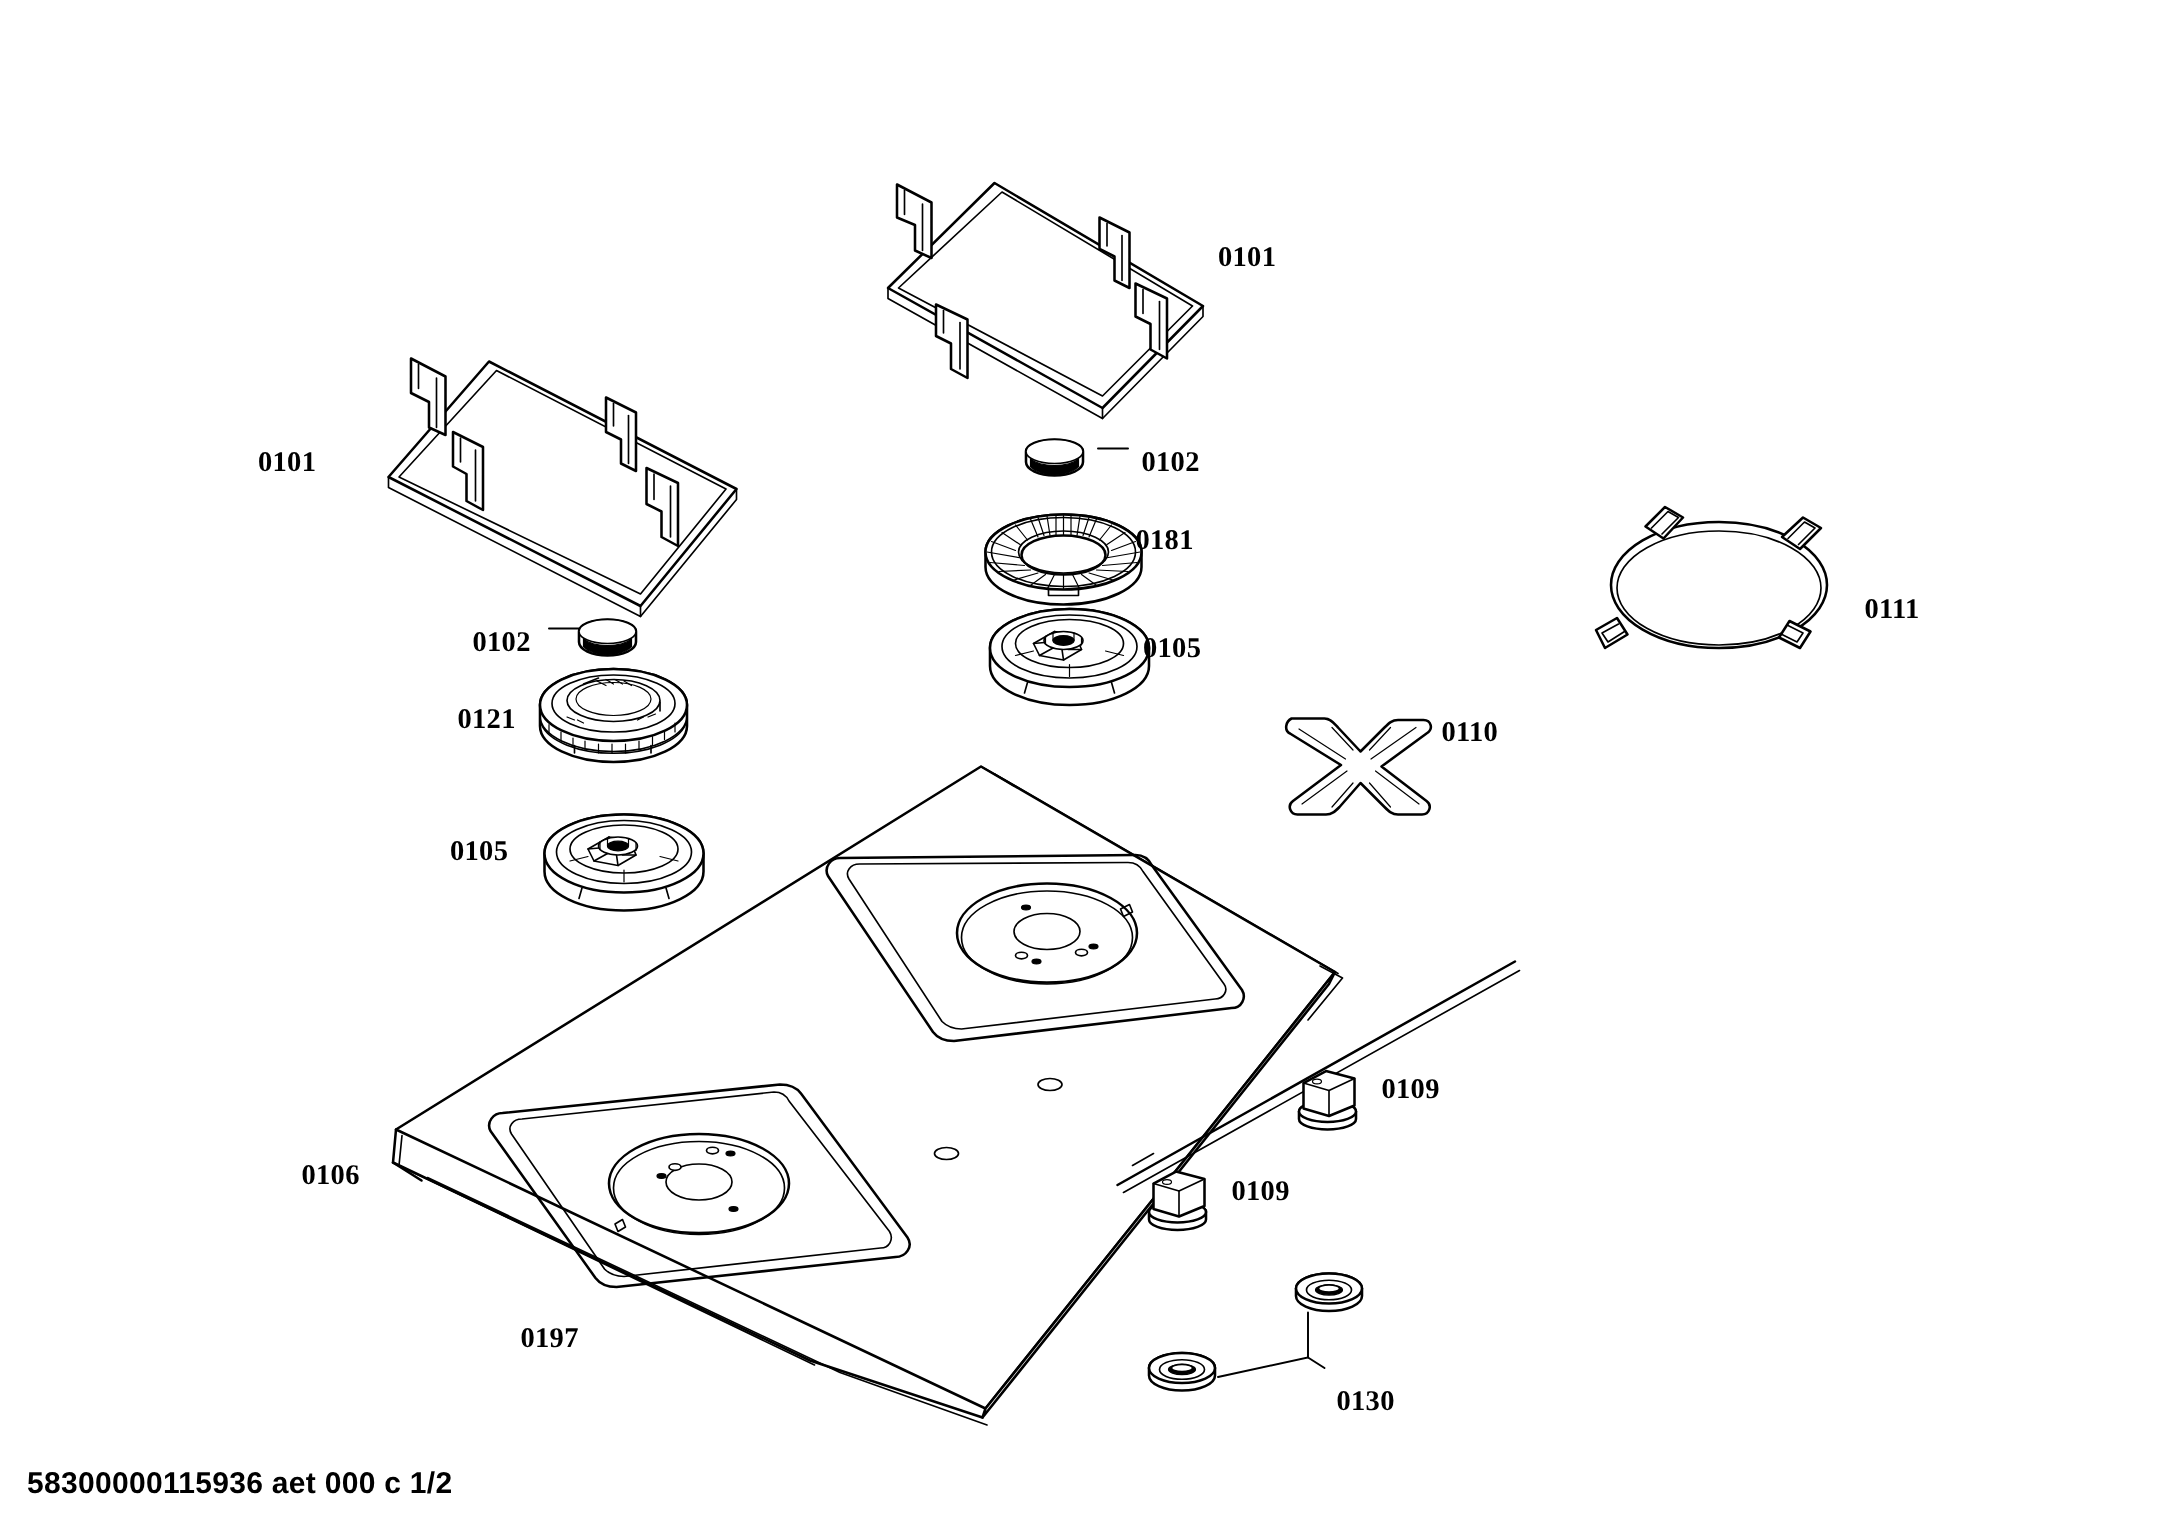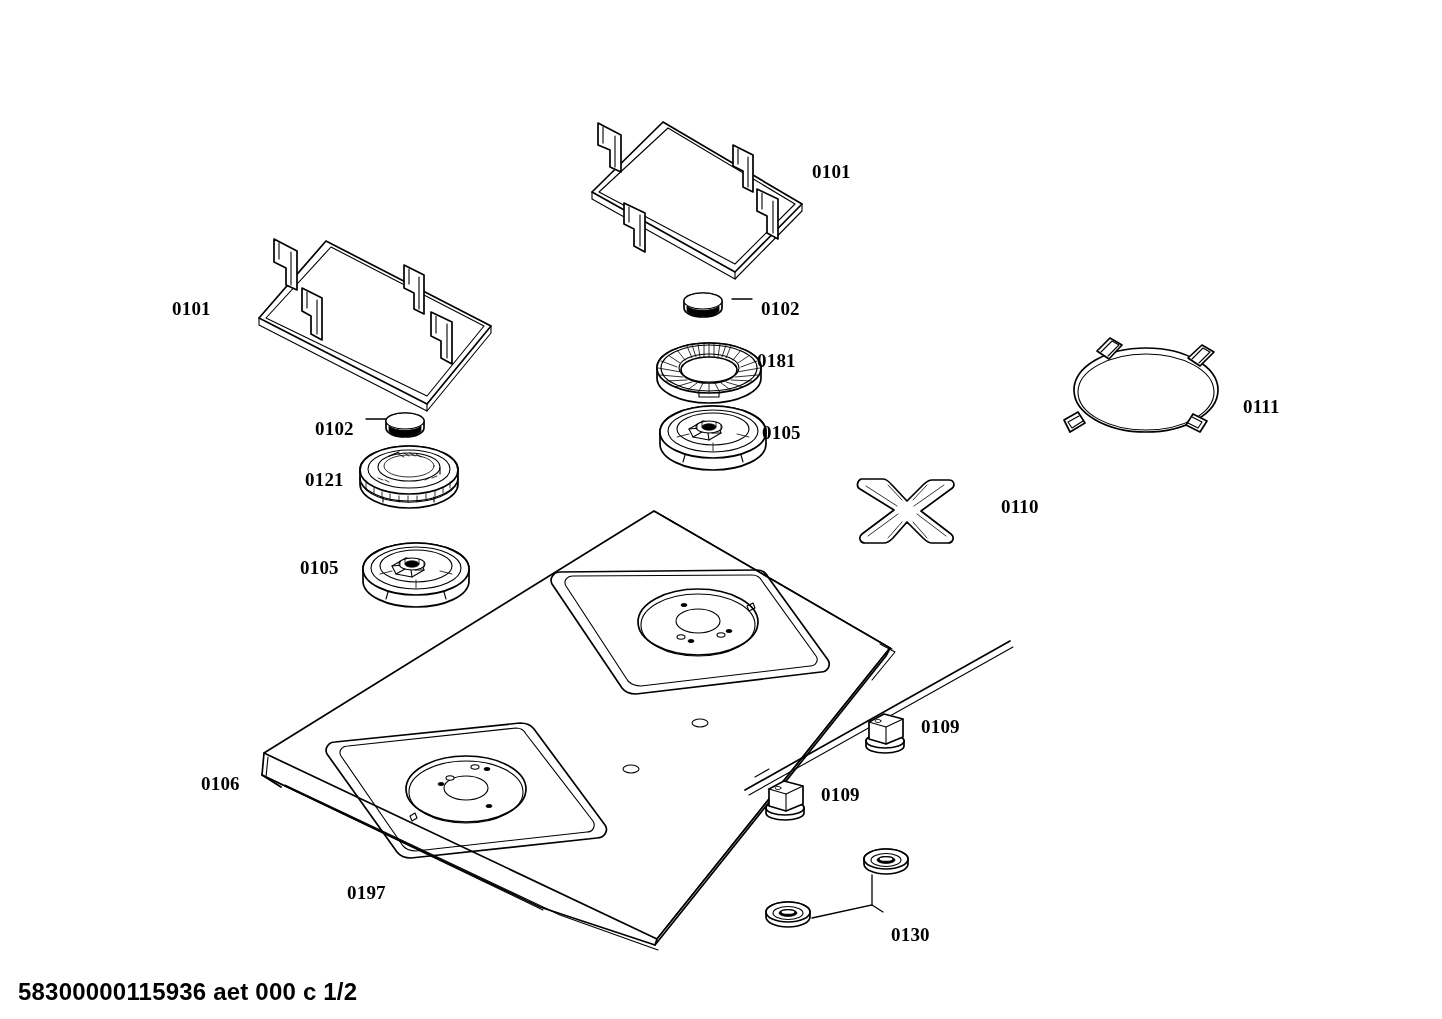--- a/index.html
+++ b/index.html
@@ -36,21 +36,21 @@
     color: #000000;
     letter-spacing: 0.2px;
     white-space: nowrap;
     line-height: 1;
   }
   .footer-text {
     position: absolute;
     left: 18px;
     top: 978px;
     font-family: "Liberation Sans", sans-serif;
-    font-size: 24px;
+    font-size: 20px;
     font-weight: 700;
     color: #000000;
     letter-spacing: 0.2px;
     white-space: nowrap;
   }
   
   .ln { fill: none; stroke: #000000; stroke-width: 1.7; stroke-linejoin: round; stroke-linecap: round; }
   .ln-thin { fill: none; stroke: #000000; stroke-width: 1.1; stroke-linejoin: round; stroke-linecap: round; }
   .ln-hair { fill: none; stroke: #000000; stroke-width: 0.8; stroke-linejoin: round; stroke-linecap: round; }
   .fill-w { fill: #ffffff; stroke: #000000; stroke-width: 1.7; stroke-linejoin: round; }
@@ -375,18 +375,18 @@
   <div class="part-label" style="left:761px; top:299px;">0102</div>
   <div class="part-label" style="left:305px; top:470px;">0121</div>
   <div class="part-label" style="left:757px; top:351px;">0181</div>
   <div class="part-label" style="left:300px; top:558px;">0105</div>
   <div class="part-label" style="left:762px; top:423px;">0105</div>
   <div class="part-label" style="left:201px; top:774px;">0106</div>
   <div class="part-label" style="left:347px; top:883px;">0197</div>
   <div class="part-label" style="left:891px; top:925px;">0130</div>
   <div class="part-label" style="left:921px; top:717px;">0109</div>
   <div class="part-label" style="left:821px; top:785px;">0109</div>
-  <div class="part-label" style="left:961px; top:497px;margin-left:40px;">0110</div>
+  <div class="part-label" style="left:961px; top:479px;">0110</div>
   <div class="part-label" style="left:1243px; top:377px;margin-top:20px;">0111</div>
 
   <div class="footer-text">58300000115936 aet 000 c 1/2</div>
 
 </div>
 
 </body></html>

